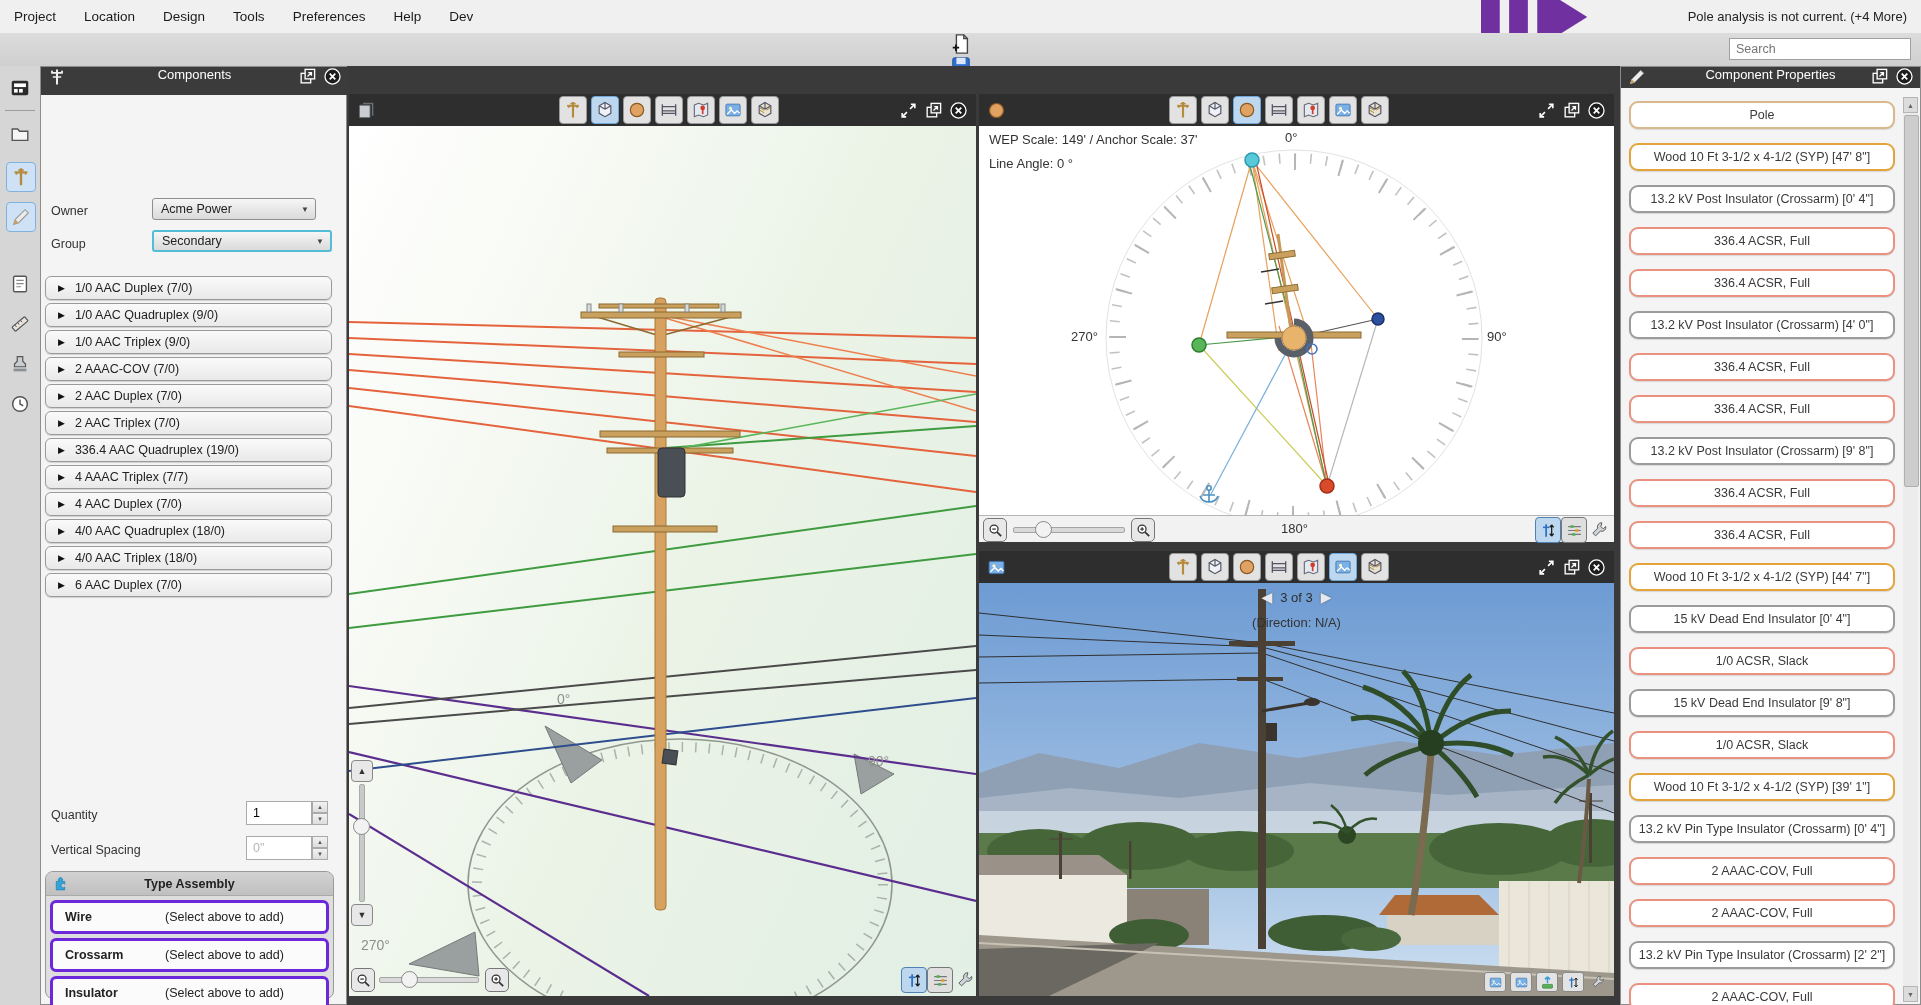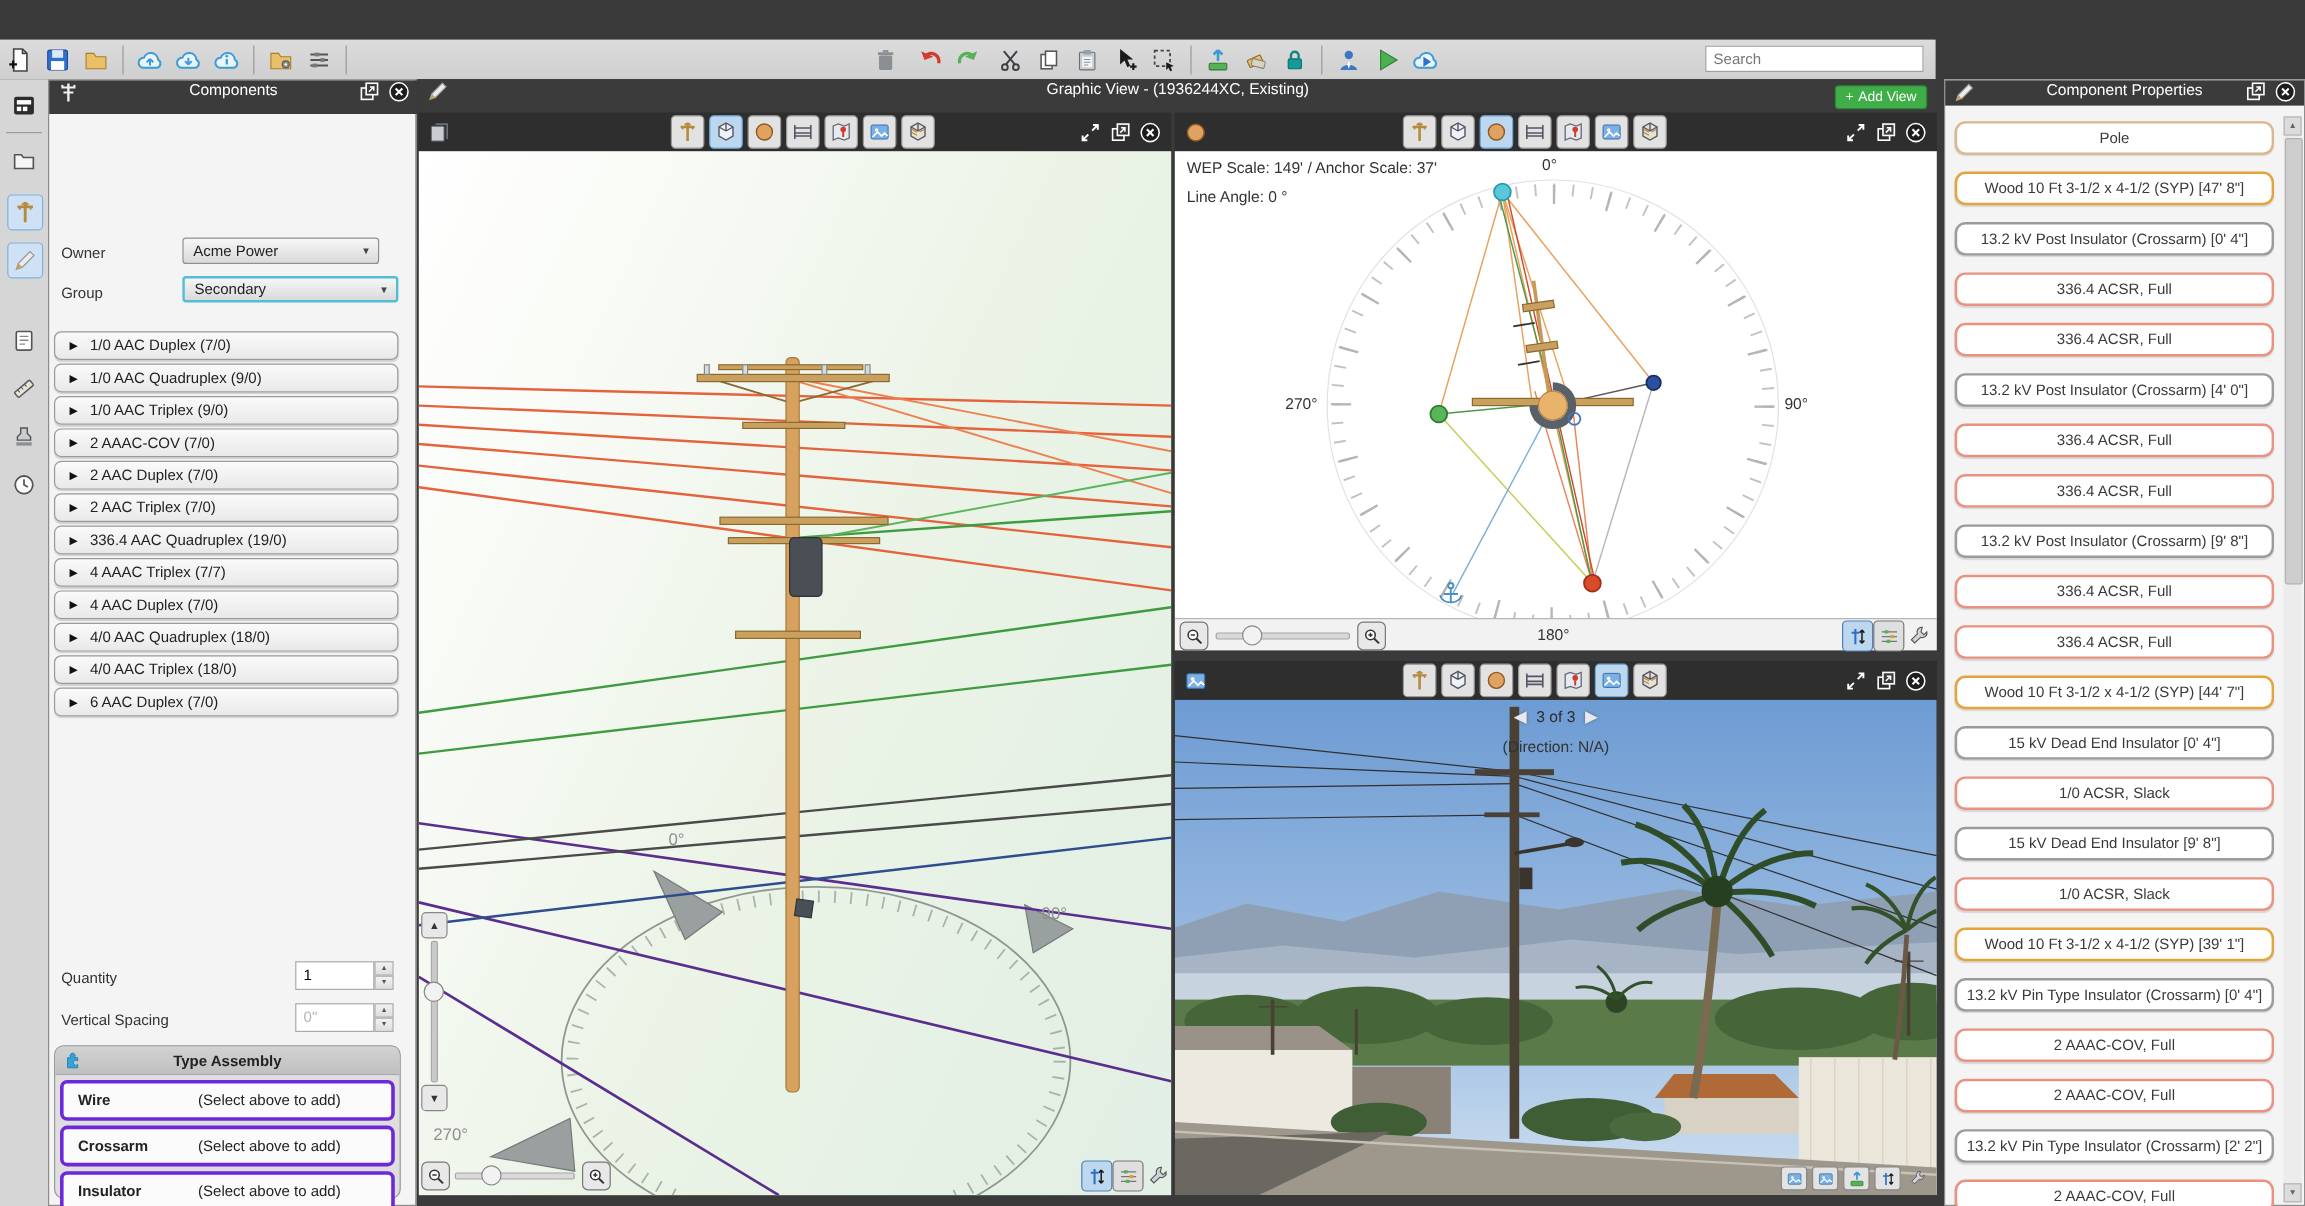--- a/index.html
+++ b/index.html
@@ -5,22 +5,22 @@
   html,body{margin:0;padding:0;width:1921px;height:1005px;overflow:hidden;
     font-family:"Liberation Sans",sans-serif;background:#3a3a3a;}
   #app{position:absolute;left:0;top:0;width:1921px;height:1005px;}
   .abs{position:absolute;}
   
   #menubar{left:0;top:0;width:1921px;height:33px;background:#f0f0f0;border-bottom:1px solid #d0d0d0;
     display:flex;align-items:center;font-size:13.5px;color:#1b1b1b;}
   #menubar .mi{padding:0 14px;cursor:default;}
   #notif{margin-left:auto;display:flex;align-items:center;gap:7px;padding-right:14px;font-size:13px;color:#222;}
   
-  #toolbar{left:0;top:33px;width:1613px;height:33px;background:linear-gradient(#dcdcdc,#cfcfcf);
-    border-bottom:1px solid #a8a8a8;display:flex;align-items:center;}
+  #toolbar{left:0;top:33px;width:1921px;height:33px;background:linear-gradient(#dcdcdc,#cfcfcf);
+    border-bottom:1px solid #a8a8a8;display:flex;align-items:center;flex-direction:column;}
   .tbi{width:26px;height:26px;display:flex;align-items:center;justify-content:center;margin:0 3px;}
   .tbi svg{width:22px;height:22px;}
   .tbi.wide svg{width:30px;height:24px;}
   .tsep{width:1px;height:24px;background:#9a9a9a;margin:0 6px;}
   #searchbox{position:absolute;right:10px;top:5px;width:168px;height:20px;border:1px solid #a0a0a0;
     background:#fff;font-size:12.5px;padding:0 6px;color:#333;font-family:"Liberation Sans",sans-serif;}
   
   #main{left:0;top:66px;width:1921px;height:939px;background:#3a3a3a;}
   
   #dock{left:0;top:0;width:40px;height:939px;background:#d6d6d6;border-right:1px solid #a8a8a8;}
@@ -345,20 +345,31 @@
       </symbol>
     <symbol id="i-clock" viewBox="0 0 24 24">
         <circle cx="12" cy="12" r="8" fill="#fff" stroke="#555" stroke-width="1.6"></circle>
         <path d="M12 7v5l3.5 2" stroke="#555" stroke-width="1.6" fill="none"></path>
       </symbol>
   </defs>
 </svg>
 
 <div id="app">
 
+  <div id="menubar" class="abs">
+    <div id="menuitems">
+      
+    <span class="mi">Project</span><span class="mi">Location</span><span class="mi">Design</span><span class="mi">Tools</span><span class="mi">Preferences</span><span class="mi">Help</span><span class="mi">Dev</span></div>
+    <div id="notif">
+      <svg>
+          <use href="#i-flagp"></use>
+        </svg>
+      <span>Pole analysis is not current. (+4 More)</span>
+    </div>
+  </div>
 
   <div id="toolbar" class="abs">
     <span class="tbi" style="margin-left:3px">
         <svg>
           <use href="#i-page"></use>
         </svg>
       </span>
     <span class="tbi">
         <svg>
           <use href="#i-save"></use>
@@ -638,30 +649,20 @@
             </div>
             <div class="qrow">
               <span class="qn">Insulator</span>
               <span class="qh">(Select above to add)</span>
             </div>
           </div>
       </div>
     </div>
 
     <div id="center" class="abs">
-      <div id="gv-tbar" class="tbar">
-        <span class="tic"><svg>
-              <use href="#i-pencil"></use>
-            </svg></span>
-        <span class="ttl">Graphic View - (1936244XC, Existing)</span>
-        <div id="addview">
-          <span>+</span>
-          <span>Add View</span>
-        </div>
-      </div>
 
       <div id="v3d" class="abs">
         <div class="vtb" style="left:0;top:0;width:627px">
           <span class="vtype">
               <svg>
                 <use href="#i-stack"></use>
               </svg>
             </span>
           <div class="cgrp" style="left:208px">
             <span class="vic">

